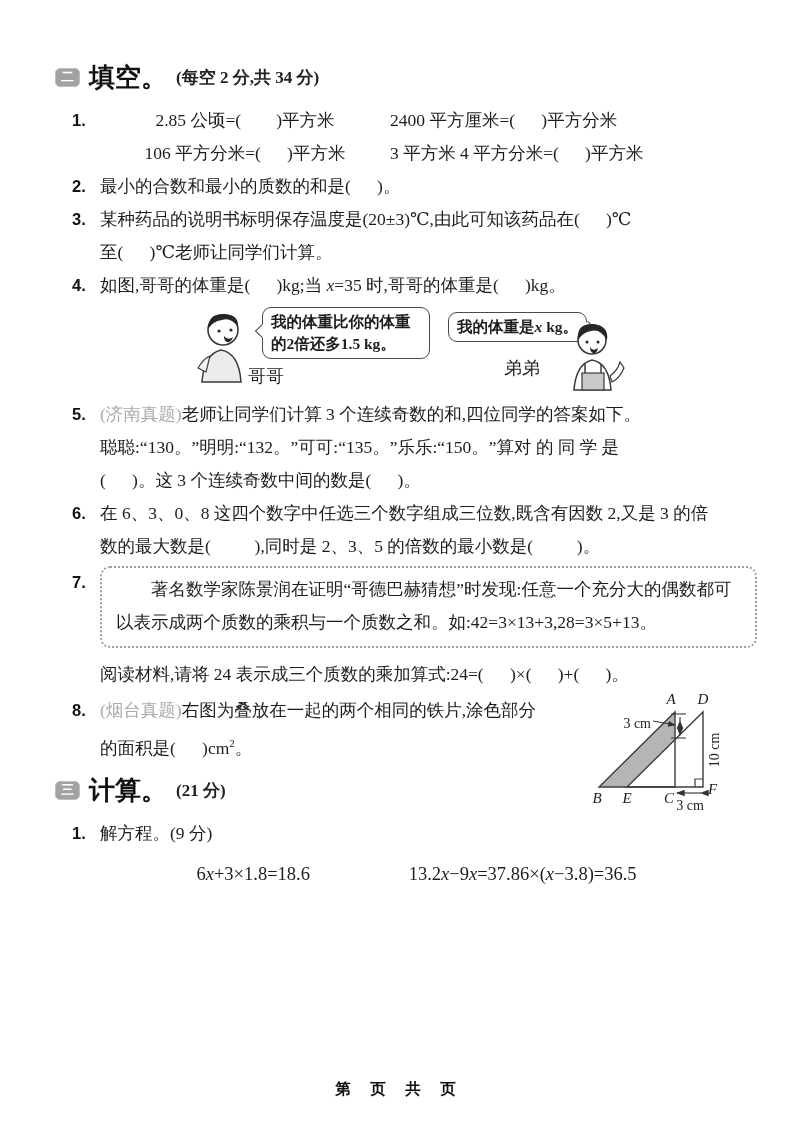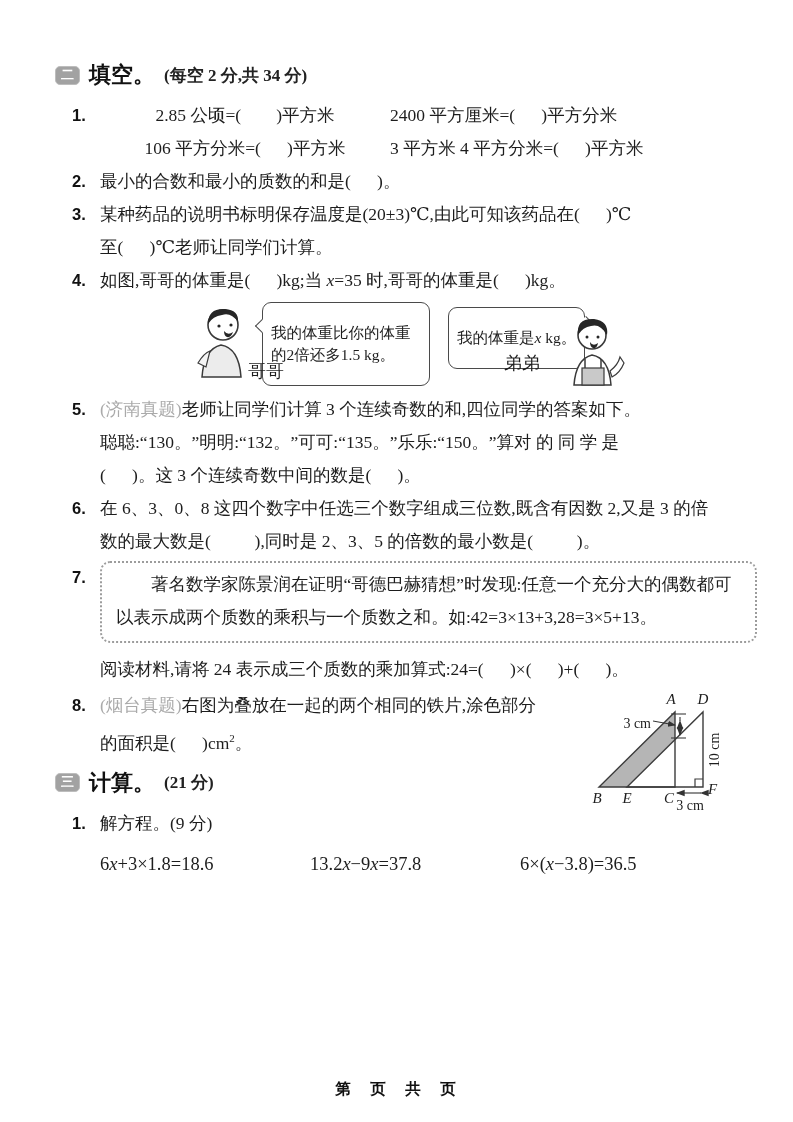--- a/index.html
+++ b/index.html
@@ -14,21 +14,21 @@
 
   
   .sec-header { display:flex; align-items:center; gap:9px; margin-bottom:9px;
     font-family:"Liberation Sans","DejaVu Sans",sans-serif; }
   .sec-icon {
     width:25px; height:19px; border-radius:5px;
     background:#a2a2a2; border:1.5px solid #bdbdbd;
     color:#ffffff; font-size:13px; font-weight:bold; line-height:16px; text-align:center;
     flex:0 0 auto;
   }
-  .sec-title { font-weight:bold; font-size:22px; color:#111; }
+  .sec-title { font-weight:bold; font-size:26px; color:#111; }
   .sec-score { font-family:"Liberation Serif","DejaVu Serif",serif; font-weight:bold; font-size:17px; color:#222; }
 
   
   .q { position:relative; margin-left:17px; padding-left:28px; font-size:17.5px; line-height:33px; }
   .qnum {
     position:absolute; left:0; top:0;
     font-family:"Liberation Sans","DejaVu Sans",sans-serif;
     font-weight:bold; font-size:16.5px; line-height:33px; color:#111;
   }
   .tag { color:#aaaaaa; }
@@ -43,34 +43,34 @@
     line-height:33px;
   }
   .material-box .indent { text-indent:2em; }
   .follow-line { line-height:40px; }
 
   
   .illus { position:relative; height:92px; margin-left:45px; margin-top:2px; margin-bottom:2px; }
   .illus .abs { position:absolute; }
   .bubble {
     position:absolute; background:#fff; border:1.5px solid #4a4a4a; border-radius:9px;
-    padding:19px 8px; font-size:15.5px; line-height:22px;
+    padding:3px 8px; font-size:15.5px; line-height:22px;font-weight:bold;
   }
   .bubble .tail { position:absolute; width:10px; height:10px; background:#fff; }
   .tail-left  { left:-6.5px; top:18px; border-left:1.5px solid #4a4a4a; border-bottom:1.5px solid #4a4a4a; transform:rotate(45deg); }
   .tail-right { right:-6.5px; top:10px; border-left:1.5px solid #4a4a4a; border-bottom:1.5px solid #4a4a4a; transform:rotate(225deg); }
   .kid-label { position:absolute; font-size:18px; }
 
   
   .q8-text { width:500px; }
   .sup { vertical-align:super; font-size:11px; }
   .triangle-figure { position:absolute; left:536px; top:630px; }
 
   
-  .eq-row { display:flex; margin-left:45px; margin-top:14px; font-size:18.5px; }
+  .eq-row { display:flex; margin-left:45px; margin-top:14px; font-size:18.5px;text-align:right; }
   .eq-a { width:210px; flex:0 0 auto; }
   .eq-b { width:210px; flex:0 0 auto; }
 
   
   .footer {
     position:absolute; left:0; right:0; bottom:22px; text-align:center;
     font-family:"Liberation Sans","DejaVu Sans",sans-serif;
     font-size:15.5px; font-weight:600; letter-spacing:2px; color:#111;
   }
 </style>

